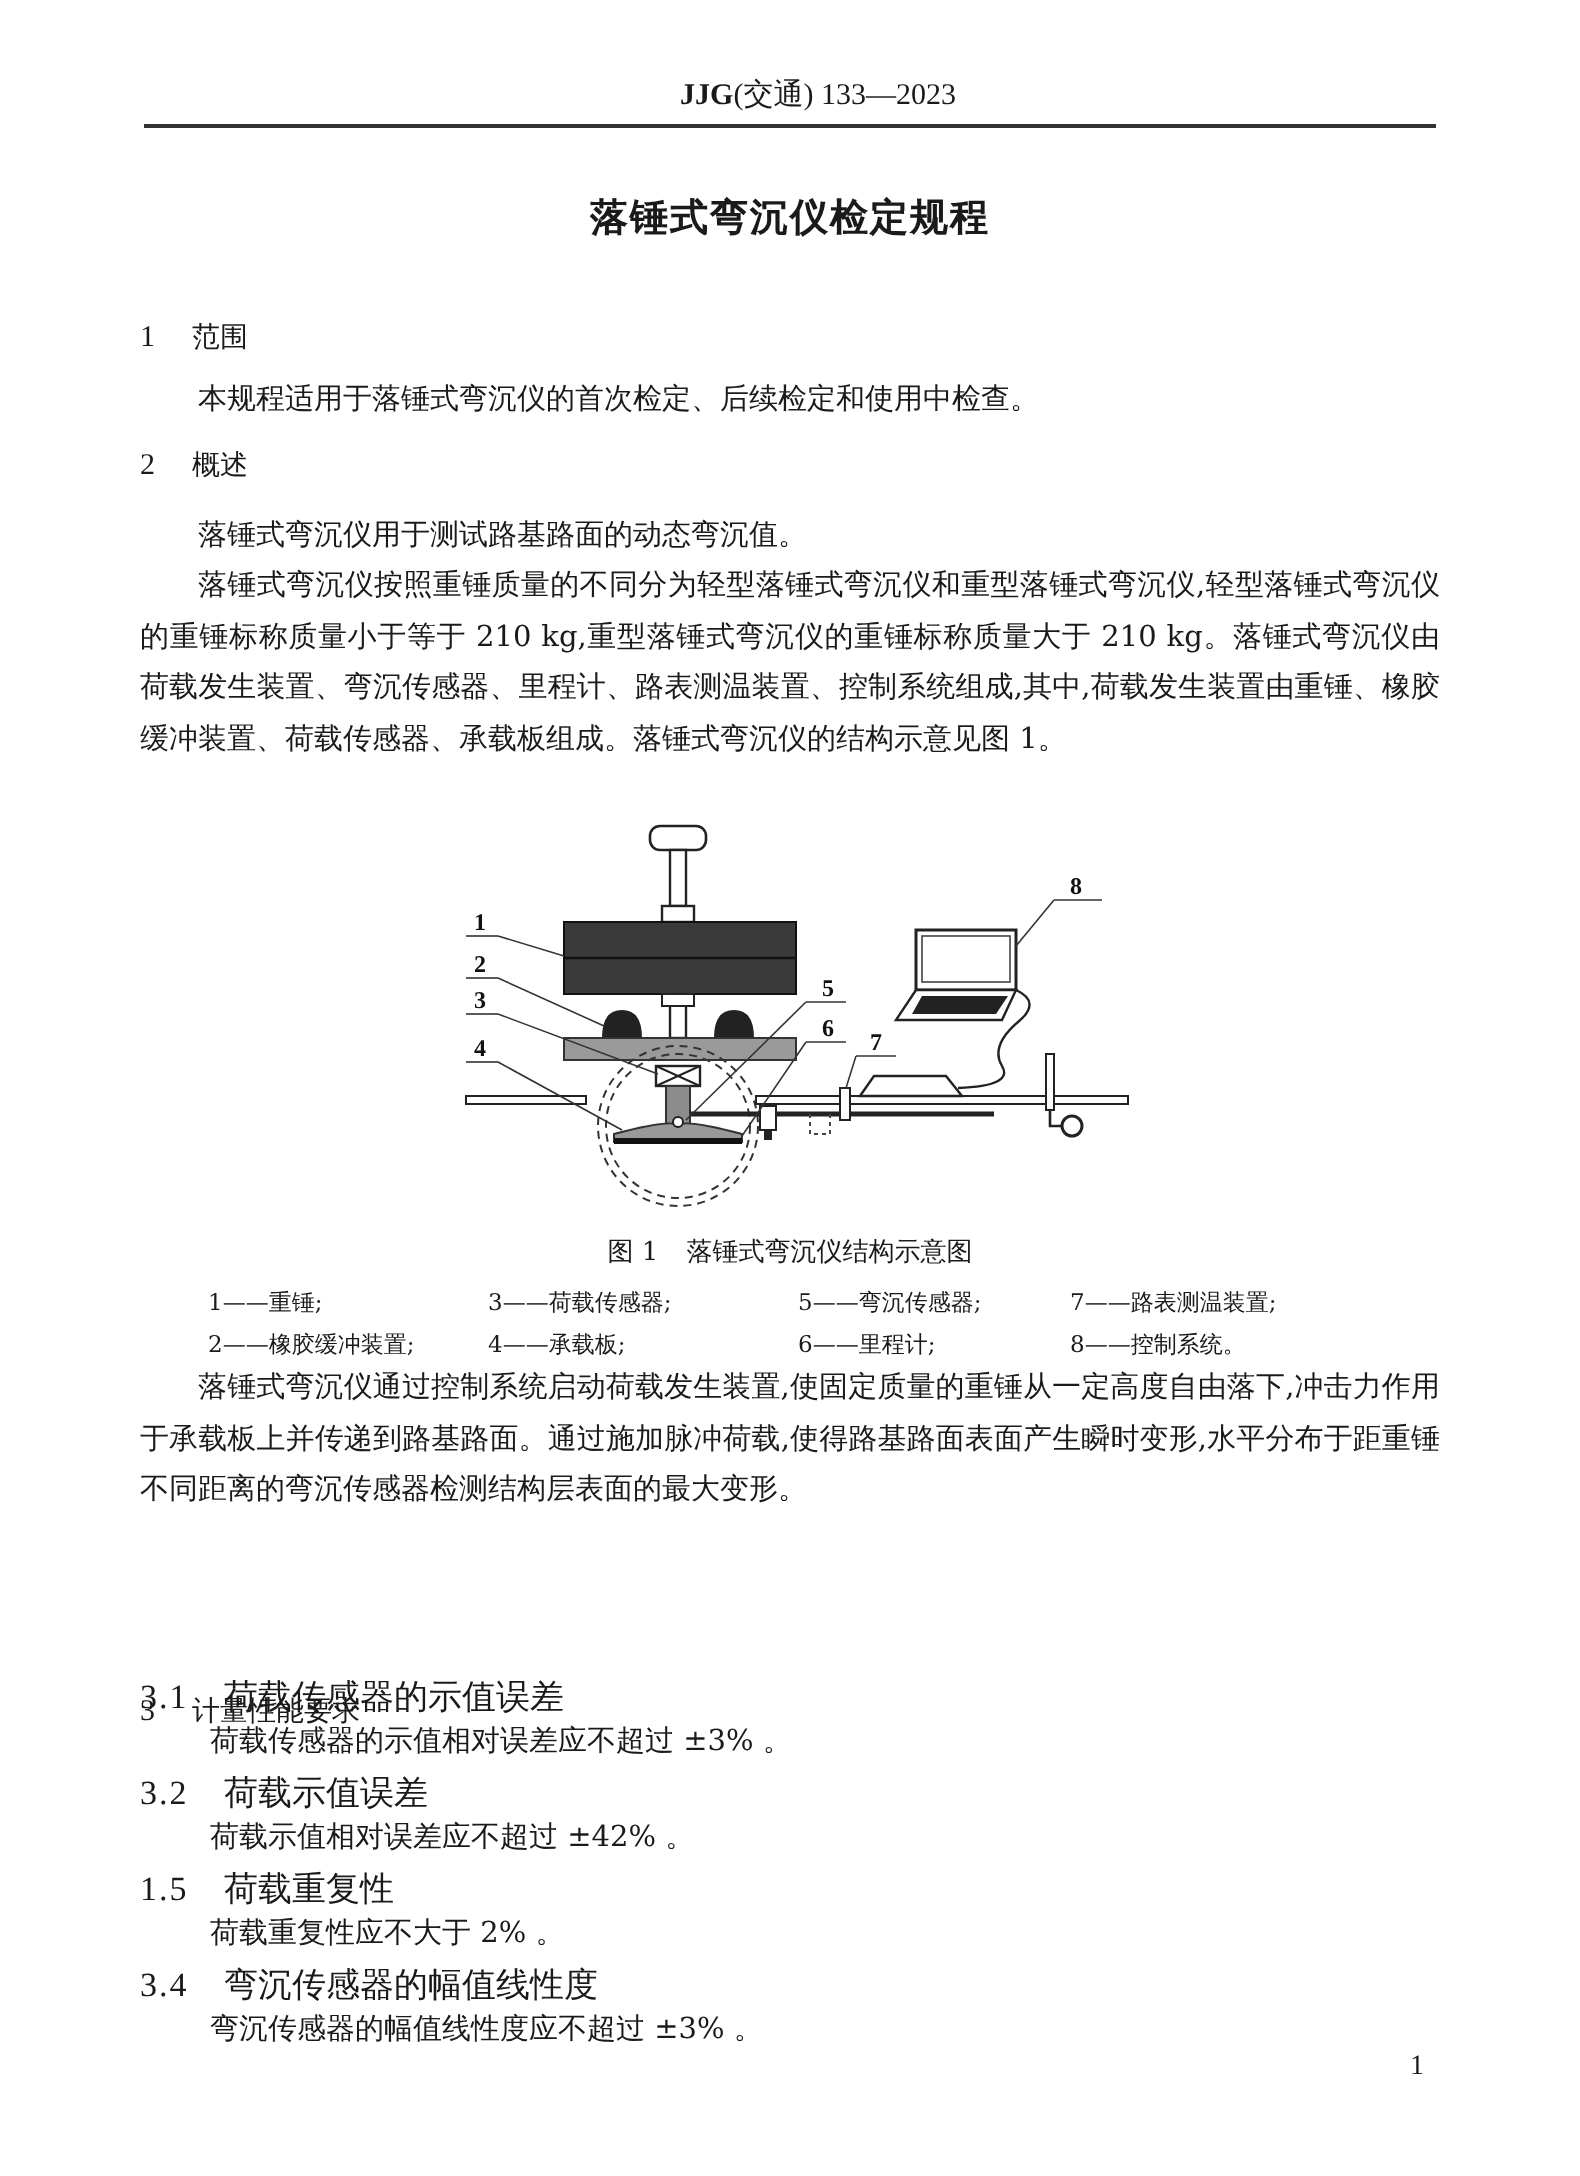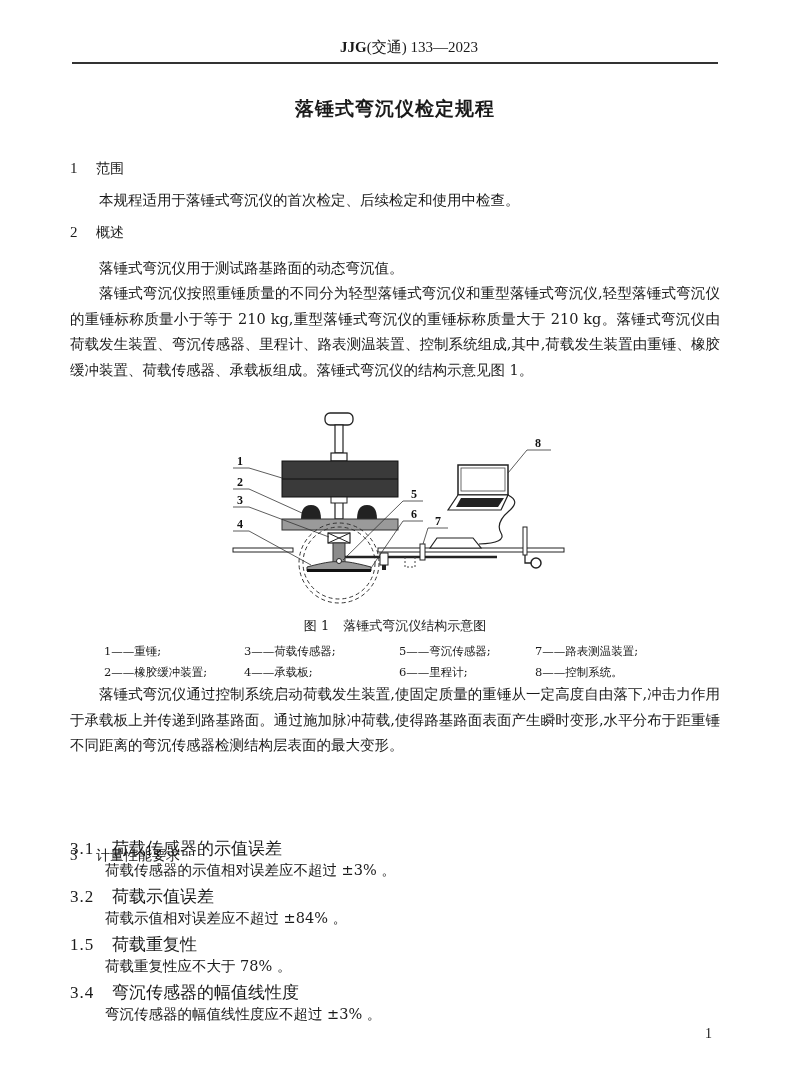--- a/index.html
+++ b/index.html
@@ -164,25 +164,25 @@
 </div>
 
 <div class="sub-heading" style="top:837px;">
   <span class="num">3.1</span><span>荷载传感器的示值误差</span>
 </div>
 <div class="sub-body" style="top:861px;">荷载传感器的示值相对误差应不超过 ±3% 。</div>
 
 <div class="sub-heading" style="top:885px;">
   <span class="num">3.2</span><span>荷载示值误差</span>
 </div>
-<div class="sub-body" style="top:909px;">荷载示值相对误差应不超过 ±84% 。</div>
+<div class="sub-body" style="top:909px;">荷载示值相对误差应不超过 ±42% 。</div>
 
 <div class="sub-heading" style="top:933px;">
   <span class="num">1.5</span><span>荷载重复性</span>
 </div>
-<div class="sub-body" style="top:957px;">荷载重复性应不大于 78% 。</div>
+<div class="sub-body" style="top:957px;">荷载重复性应不大于 2% 。</div>
 
 <div class="sub-heading" style="top:981px;">
   <span class="num">3.4</span><span>弯沉传感器的幅值线性度</span>
 </div>
 <div class="sub-body" style="top:1005px;">弯沉传感器的幅值线性度应不超过 ±3% 。</div>
 
 <div class="page-number">1</div>
 
 </body></html>

